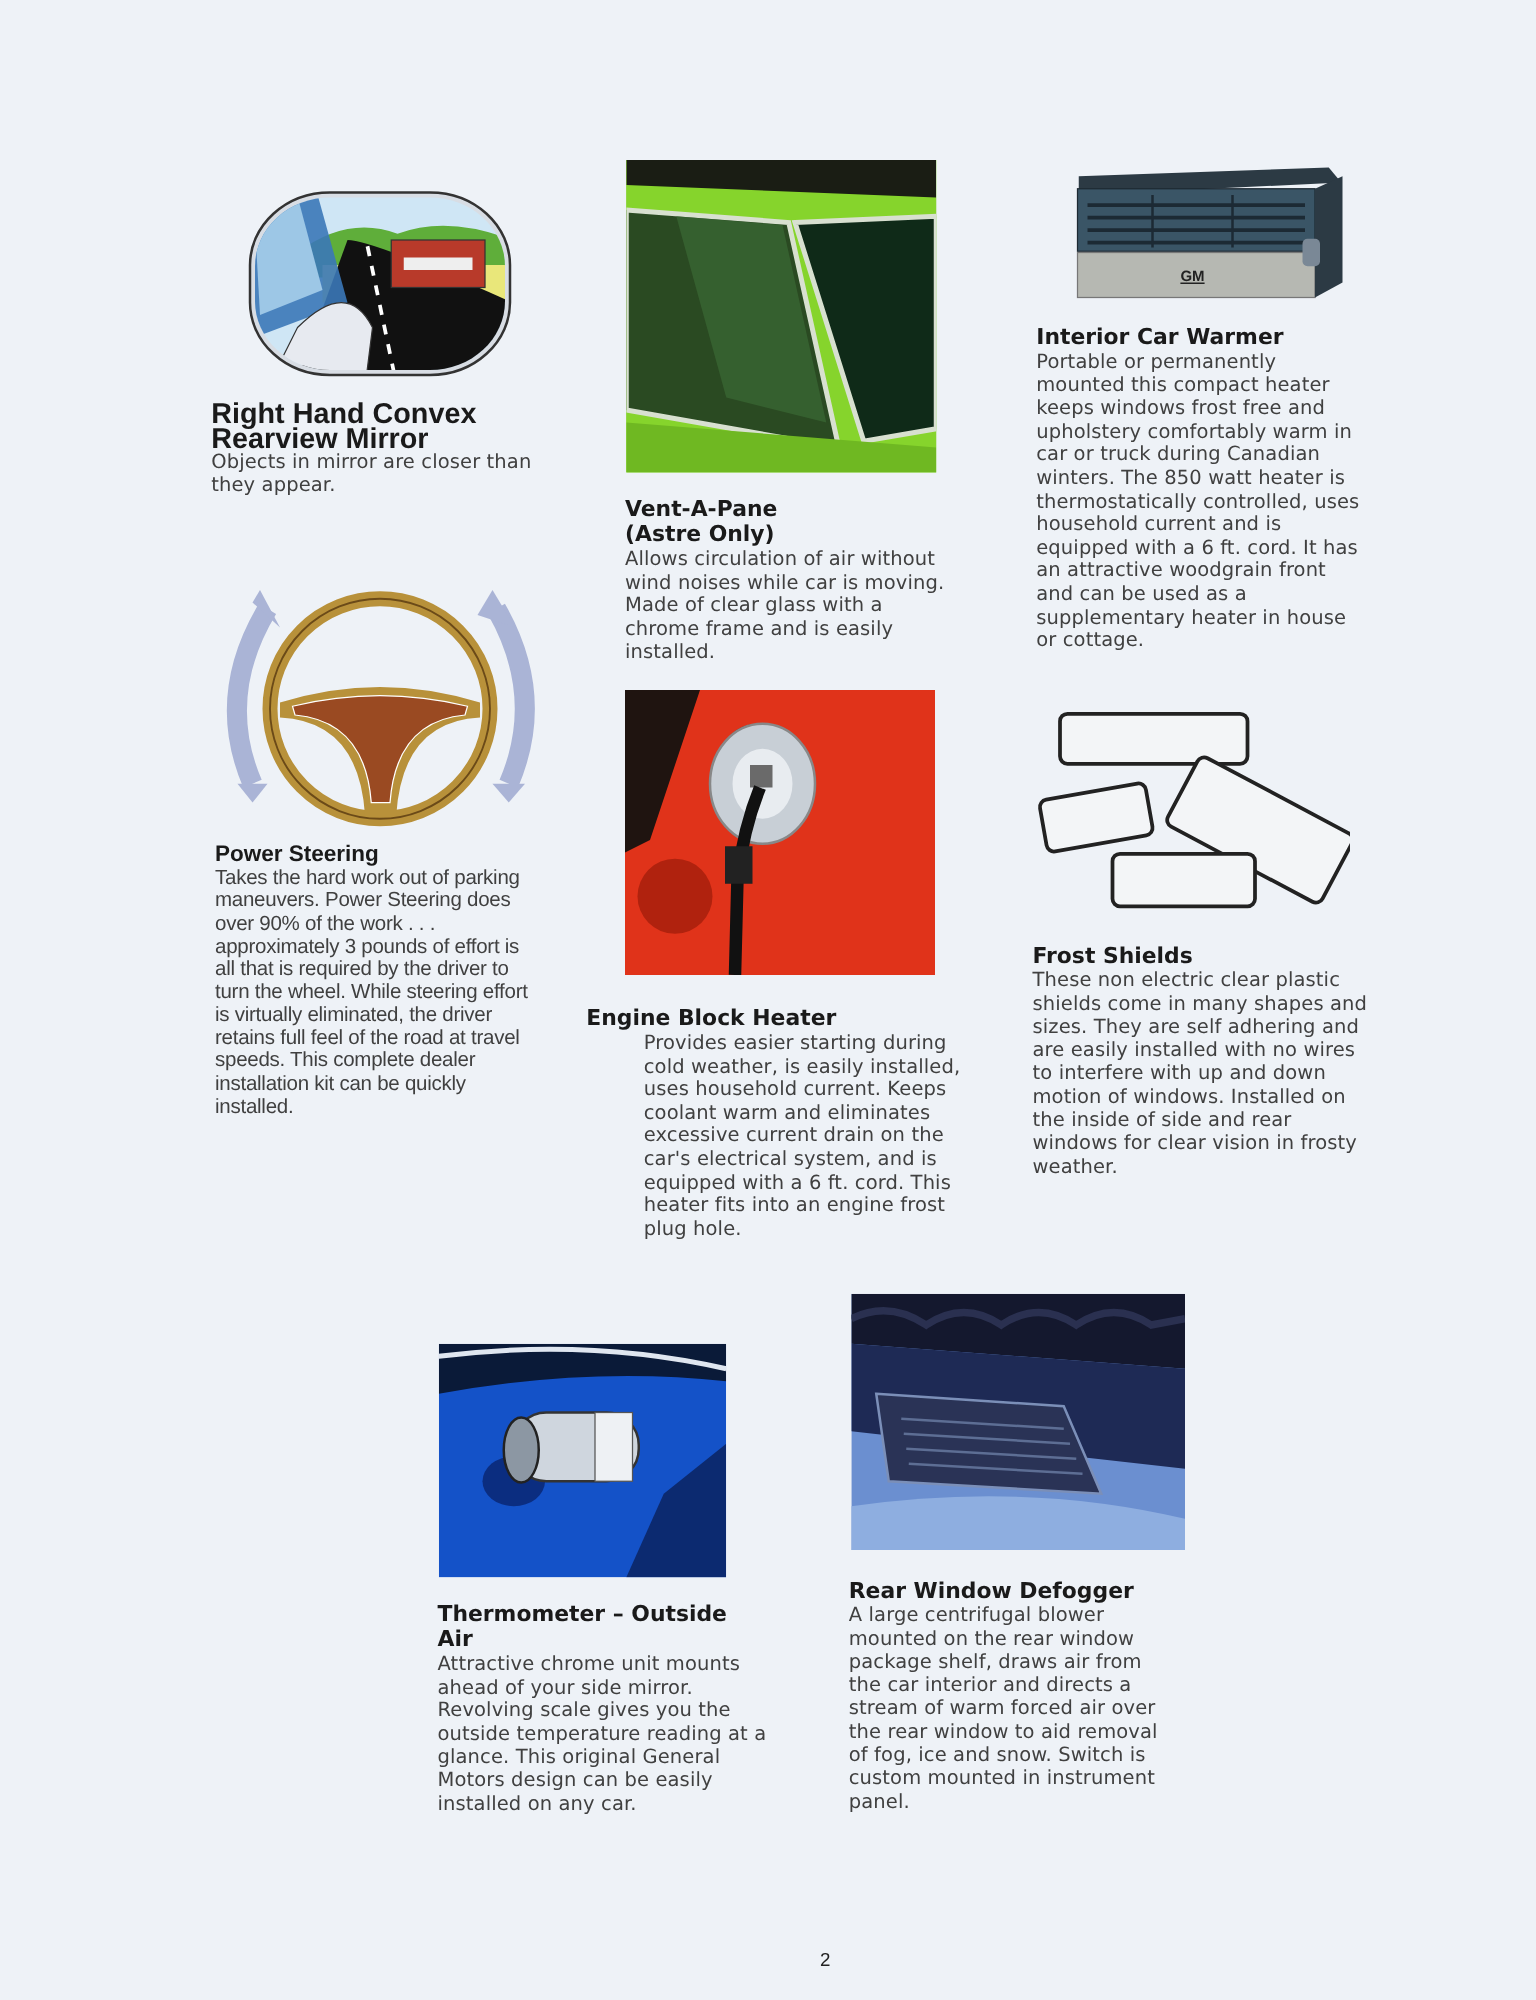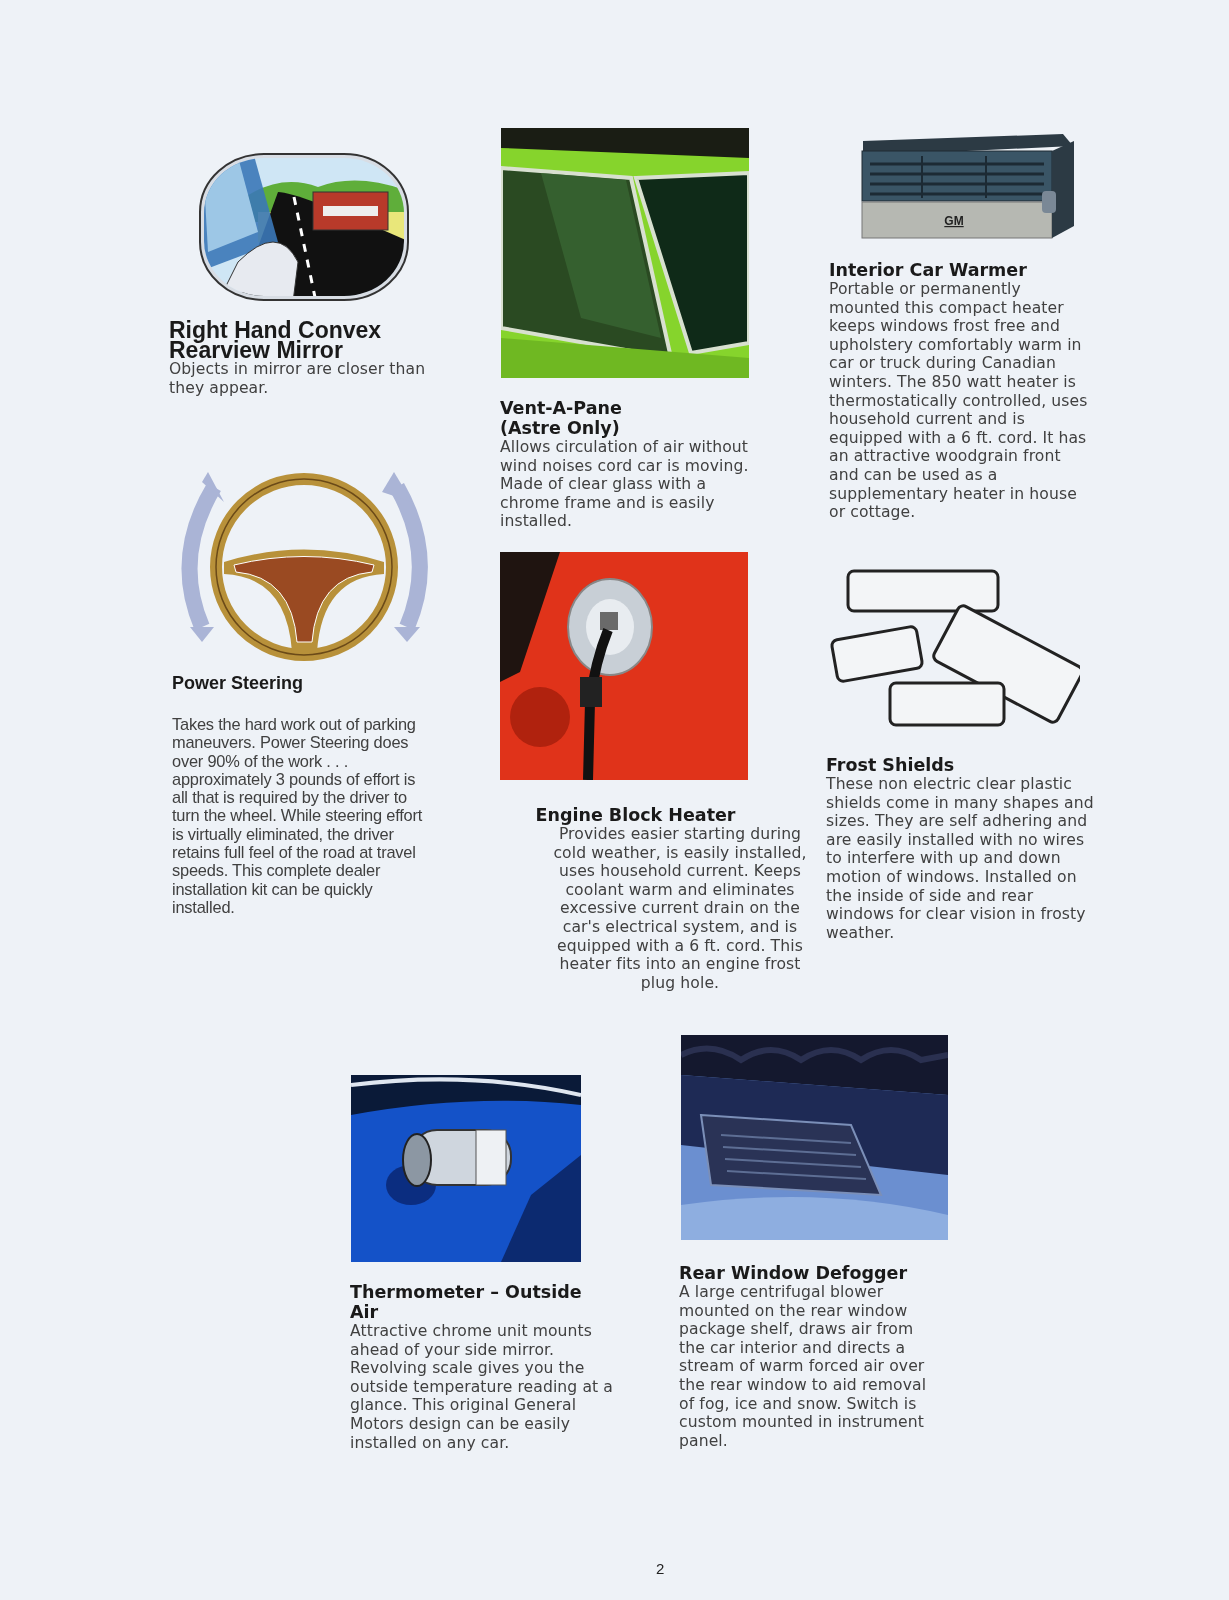--- a/index.html
+++ b/index.html
@@ -5,21 +5,21 @@
   html, body { margin:0; padding:0; }
   body {
     width:1229px; height:1600px; position:relative; overflow:hidden;
     background:#eef2f7;
     font-family:"Liberation Sans", "DejaVu Sans", sans-serif;
     color:#1c1c1c;
   }
   .block { position:absolute; }
   .title { font-weight:bold; font-size:23px; line-height:20px; color:#1a1a1a; }
   .body  { font-size:17px; line-height:18.6px; color:#404040; }
-  .body.grot { font-family:"Liberation Sans", sans-serif; letter-spacing:-0.2px;margin-top:22px; }
+  .body.grot { font-family:"Liberation Sans", sans-serif; letter-spacing:-0.2px; }
   .body.wide { font-family:"DejaVu Sans", sans-serif; font-size:15.6px; letter-spacing:0.1px; }
   .title.wide { font-family:"DejaVu Sans", sans-serif; font-size:17.5px; }
   .img { position:absolute; overflow:hidden; }
   .page-num { position:absolute; left:656px; top:1560px; font-size:15px; color:#222; }
 </style>
 </head>
 <body>
 
 <div class="img" style="left:198px;top:152px;width:212px;height:150px;">
   <svg width="212" height="150" viewBox="0 0 212 150">
@@ -78,37 +78,37 @@
     <path d="M135 50 L248 45 L248 215 L190 225 Z" fill="#0f2a18" stroke="#d8e0d0" stroke-width="4"></path>
     <path d="M40 45 L125 52 L160 210 L80 190 Z" fill="#3b6a34" opacity="0.7"></path>
     <path d="M0 210 L248 230 L248 250 L0 250 Z" fill="#6fb822"></path>
   </svg>
 </div>
 <div class="block" style="left:500px;top:398px;width:270px;">
   <div class="title wide">
     <div>Vent-A-Pane</div>
     <div>(Astre Only)</div>
   </div>
-  <div class="body wide" style="width:262px;">Allows circulation of air without wind noises cord car is moving. Made of clear glass with a chrome frame and is easily installed.</div>
+  <div class="body wide" style="width:262px;">Allows circulation of air without wind noises while car is moving. Made of clear glass with a chrome frame and is easily installed.</div>
 </div>
 
 <div class="img" style="left:500px;top:552px;width:248px;height:228px;">
   <svg width="248" height="228" viewBox="0 0 248 228">
     <rect width="248" height="228" fill="#e0331a"></rect>
     <path d="M0 0 L60 0 L20 120 L0 130 Z" fill="#1f1410"></path>
     <circle cx="105" cy="55" r="28" fill="#8a1a0a"></circle>
     <circle cx="40" cy="165" r="30" fill="#b0220e"></circle>
     <ellipse cx="110" cy="75" rx="42" ry="48" fill="#c8cfd6" stroke="#888" stroke-width="2"></ellipse>
     <ellipse cx="110" cy="75" rx="24" ry="28" fill="#e8ecf0"></ellipse>
     <rect x="100" y="60" width="18" height="18" fill="#6a6a6a"></rect>
     <path d="M108 78 Q95 110 90 150 L88 228" stroke="#111" stroke-width="10" fill="none"></path>
     <rect x="80" y="125" width="22" height="30" fill="#222"></rect>
   </svg>
 </div>
-<div class="block" style="left:498px;top:805px;width:275px;text-align:center;">
+<div class="block" style="left:469px;top:805px;width:275px;">
   <div class="title wide">Engine Block Heater</div>
   <div class="body wide" style="width:272px;margin-left:46px;">Provides easier starting during cold weather, is easily installed, uses household current. Keeps coolant warm and eliminates excessive current drain on the car's electrical system, and is equipped with a 6 ft. cord. This heater fits into an engine frost plug hole.</div>
 </div>
 
 <div class="img" style="left:858px;top:126px;width:220px;height:115px;">
   <svg width="220" height="115" viewBox="0 0 220 115">
     <path d="M5 15 L205 8 L215 20 L5 30 Z" fill="#2c3a44"></path>
     <rect x="4" y="25" width="190" height="50" fill="#3a5566" stroke="#1e2a33"></rect>
     <g stroke="#1c2a34" stroke-width="3">
       <line x1="12" y1="38" x2="186" y2="38"></line>

